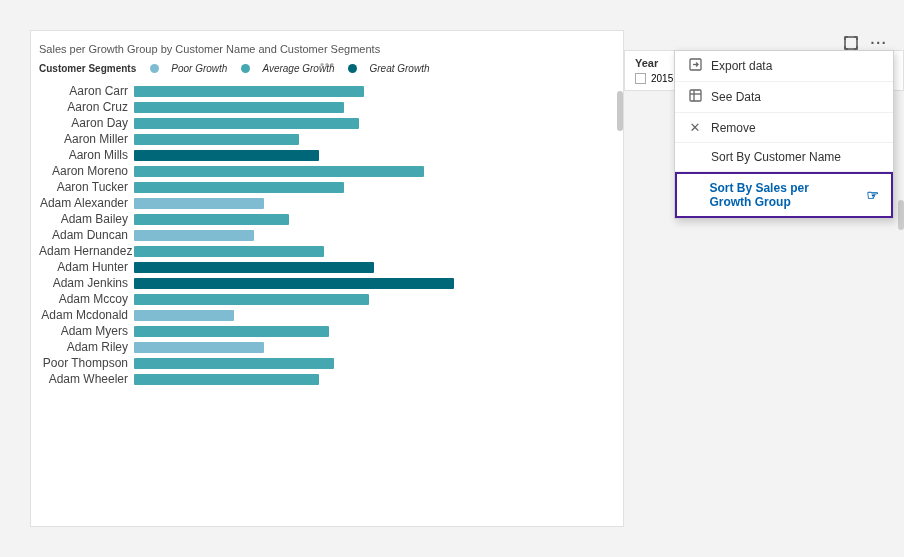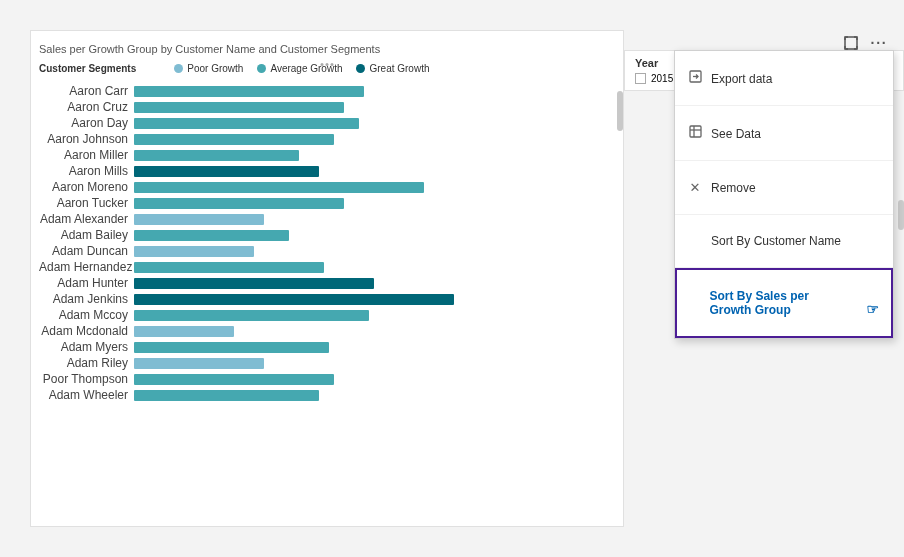--- a/index.html
+++ b/index.html
@@ -39,31 +39,32 @@
       display: flex;
       align-items: center;
       gap: 14px;
       margin-bottom: 10px;
       font-size: 10px;
       color: #333;
     }
     .legend-item {
       display: flex;
       align-items: center;
-      gap: 4px;
+      gap: 12px;
+      font-style: italic;
     }
     .legend-dot {
       width: 9px;
       height: 9px;
       border-radius: 50%;
     }
     .legend-label-bold {
       font-weight: 700;
       font-size: 10px;
-      margin-right: 24px;
+      margin-right: 0;
     }
     .chart-body {
       display: flex;
       flex-direction: column;
       gap: 2px;
     }
     .bar-row {
       display: flex;
       align-items: center;
       height: 14px;
@@ -135,23 +136,23 @@
       right: 10px;
       width: 220px;
       background: #fff;
       border: 1px solid #d0d0d0;
       box-shadow: 2px 3px 8px rgba(0,0,0,0.18);
       z-index: 10;
       font-size: 12px;
     }
     .menu-item {
       display: flex;
-      align-items: flex-end;
+      align-items: center;
       gap: 8px;
-      padding: 19px 12px;
+      padding: 7px 12px;
       cursor: pointer;
       color: #333;
       border-bottom: 1px solid #f0f0f0;
     }
     .menu-item:last-child {
       border-bottom: none;
     }
     .menu-item.active {
       border: 2px solid #4c1d95;
       color: #0063b1;
@@ -263,26 +264,20 @@
         <div class="bar-row">
           <div class="bar-label">Aaron Cruz</div>
           <div class="bar-track">
             <div class="bar" style="width: 210px; background: rgb(69, 168, 176);"></div>
           </div>
         </div>
         <div class="bar-row">
           <div class="bar-label">Aaron Day</div>
           <div class="bar-track">
             <div class="bar" style="width: 225px; background: rgb(69, 168, 176);"></div>
-          </div>
-        </div>
-        <div class="bar-row">
-          <div class="bar-label">Aaron Johnson</div>
-          <div class="bar-track">
-            <div class="bar" style="width: 200px; background: rgb(69, 168, 176);"></div>
           </div>
         </div>
         <div class="bar-row">
           <div class="bar-label">Aaron Miller</div>
           <div class="bar-track">
             <div class="bar" style="width: 165px; background: rgb(69, 168, 176);"></div>
           </div>
         </div>
         <div class="bar-row">
           <div class="bar-label">Aaron Mills</div>

